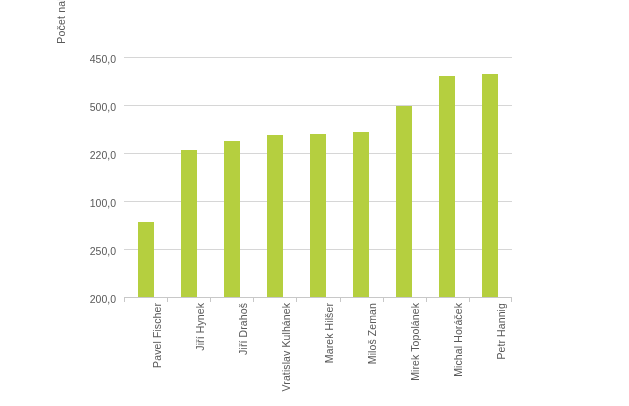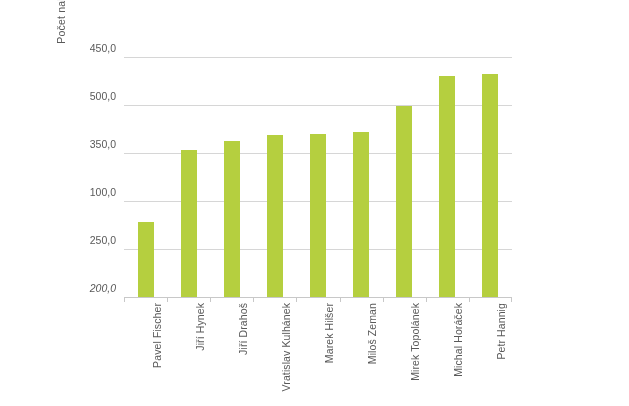--- a/index.html
+++ b/index.html
@@ -65,21 +65,21 @@
     width: 46px;
     text-align: right;
     font-size: 10.5px;
     color: #595959;
     transform: translateY(-50%);
     white-space: nowrap;
   }
   .y-ticks-wrap {
     position: absolute;
     left: 0;
-    top: 48px;
+    top: 59px;
     width: 629px;
     height: 240px;
   }
   .y-ticks-wrap .y-tick-label {
     right: auto;
     left: 70px;
   }
 
   
   .bars-layer {
@@ -159,24 +159,24 @@
       <div class="gridline" style="top: 48px;"></div>
       <div class="gridline" style="top: 96px;"></div>
       <div class="gridline" style="top: 144px;"></div>
       <div class="gridline" style="top: 192px;"></div>
       <div class="gridline baseline" style="top: 240px;"></div>
     </div>
 
   <div class="y-ticks-wrap" id="yticks-layer">
       <div class="y-tick-label" style="top: 0px;">450,0</div>
       <div class="y-tick-label" style="top: 48px;">500,0</div>
-      <div class="y-tick-label" style="top: 96px;">350,0</div>
+      <div class="y-tick-label" style="top: 96px;">220,0</div>
       <div class="y-tick-label" style="top: 144px;">100,0</div>
       <div class="y-tick-label" style="top: 192px;">250,0</div>
-      <div class="y-tick-label" style="top: 240px; font-style: italic;">200,0</div>
+      <div class="y-tick-label" style="top: 240px;">200,0</div>
     </div>
 
   <div class="bars-layer" id="bars-layer">
       <div class="bar-slot" style="left: 0px; width: 43.1111px;">
         <div class="bar" title="Pavel Fischer: 278" style="height: 74.88px; background: rgb(181, 207, 63);"></div>
       </div>
       <div class="bar-slot" style="left: 43.1111px; width: 43.1111px;">
         <div class="bar" title="Jiří Hynek: 353" style="height: 146.88px; background: rgb(181, 207, 63);"></div>
       </div>
       <div class="bar-slot" style="left: 86.2222px; width: 43.1111px;">

